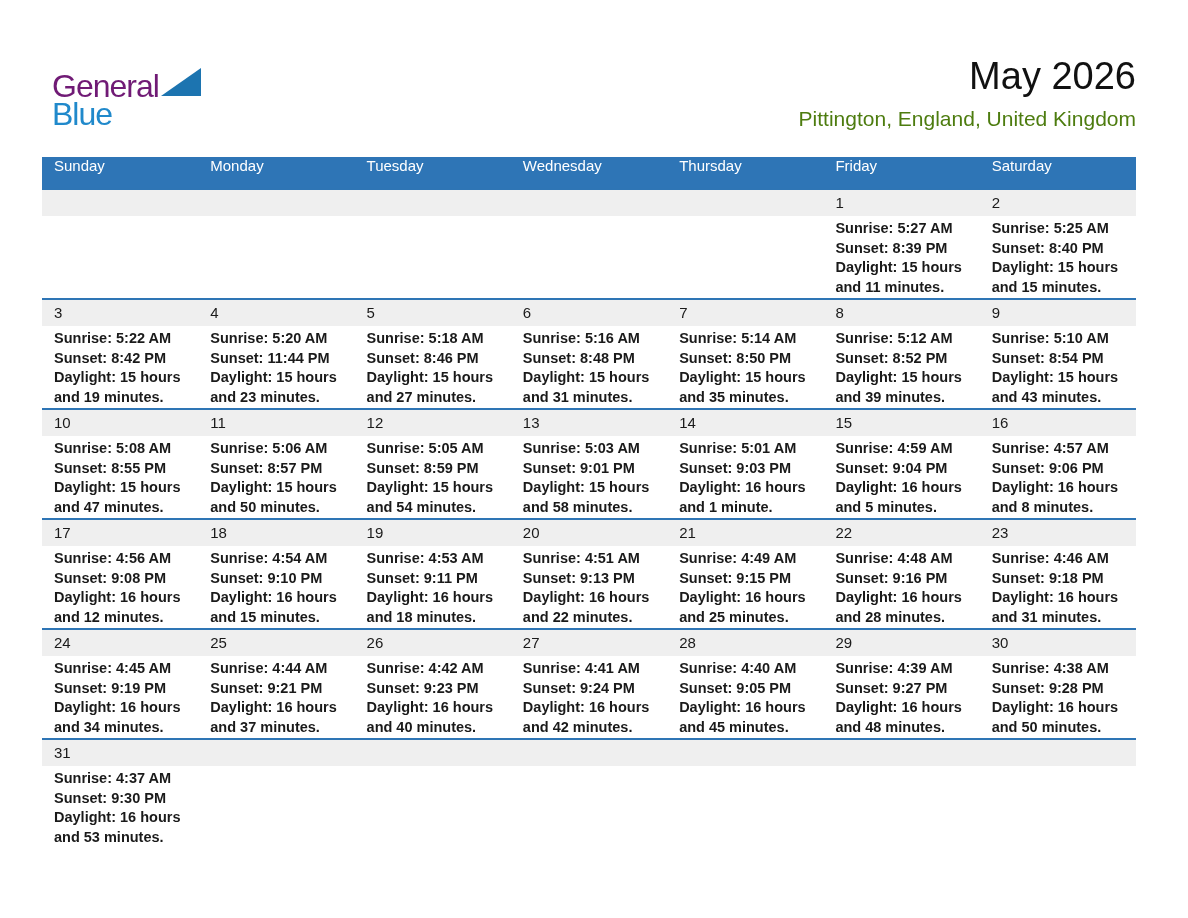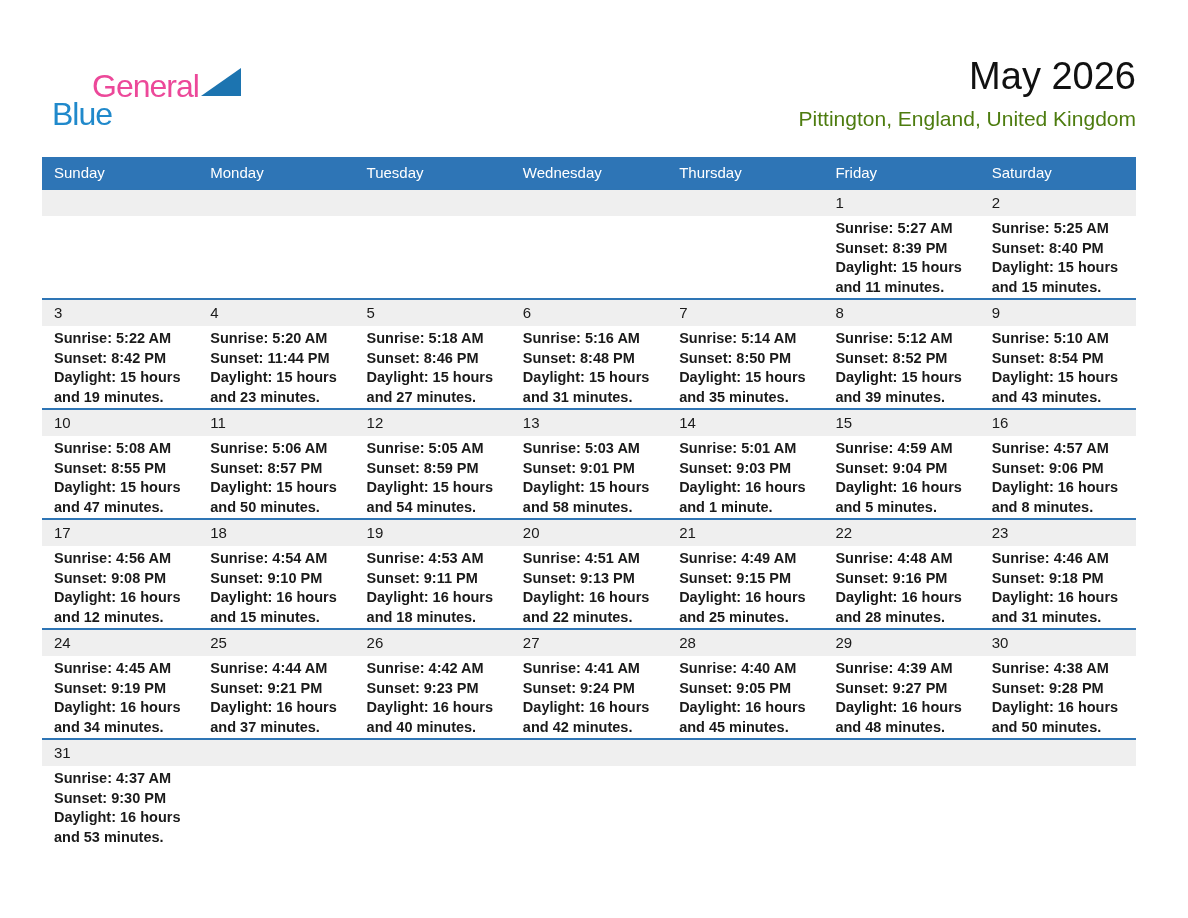--- a/index.html
+++ b/index.html
@@ -8,33 +8,33 @@
     font-family:"Liberation Sans",sans-serif;
     color:#000;
     position:relative;
     overflow:hidden;
   }
   .page{position:absolute;inset:0;}
 
   
   .logo{position:absolute;left:52px;top:66px;width:150px;}
   .logo-line1{display:flex;align-items:flex-end;}
-  .logo-general{font-size:32px;color:#ec4899;letter-spacing:-1px;line-height:1;margin-left:40px;}
+  .logo-general{font-size:32px;color:#701a75;letter-spacing:-1px;line-height:1;}
   .logo-tri{margin-left:2px;margin-bottom:2px;}
   .logo-line2{text-align:left;margin-top:-4px;padding-right:2px;}
   .logo-blue{font-size:32px;color:#2089cb;letter-spacing:-1px;line-height:1;}
 
   
   .title-block{position:absolute;right:52px;top:56px;text-align:right;margin-left:12px;}
   .title{font-size:38px;color:#111;line-height:1.1;}
   .subtitle{font-size:21px;color:#4d7c0f;margin-top:9px;}
 
   
   .calendar{position:absolute;left:42px;top:157px;width:1094px;}
-  .weekday-row{display:flex;background:#2e75b6;height:31px;align-items:center;}
+  .weekday-row{display:flex;background:#2e75b6;height:31px;align-items:flex-start;}
   .wd-cell{flex:1;color:#ffffff;font-size:15px;padding-left:12px;box-sizing:border-box;
            white-space:nowrap;overflow:hidden;}
   .week-row{display:flex;border-top:2px solid #2e75b5;}
   .day-cell{flex:1;height:108px;box-sizing:border-box;background:#ffffff;}
   .day-num{height:26px;background:#efefef;font-size:15px;color:#1a1a1a;
            padding:4px 0 0 12px;box-sizing:border-box;}
   .day-body{font-size:14.5px;line-height:19.5px;color:#1a1a1a;
             padding:3px 2px 0 12px;font-weight:bold;}
 </style>
 </head>

